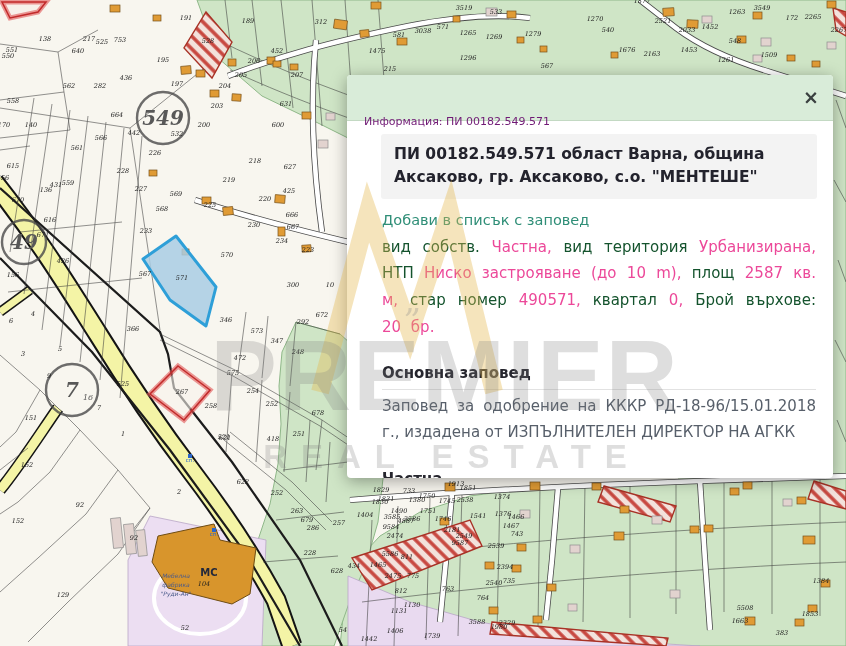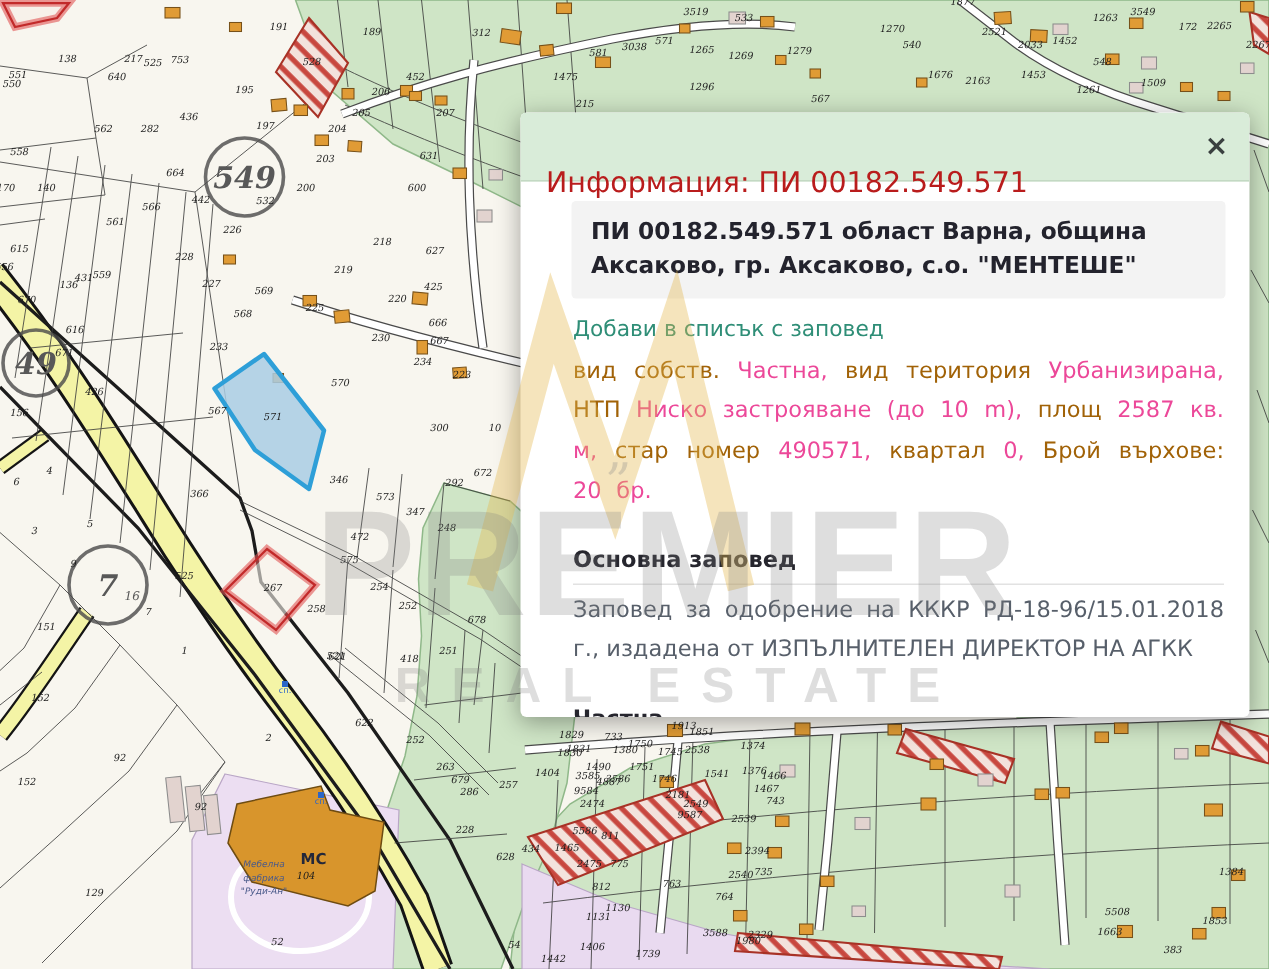--- a/index.html
+++ b/index.html
@@ -5,29 +5,29 @@
   html,body{margin:0;padding:0;background:#777;}
   #stage{position:relative;width:846px;height:646px;overflow:hidden;background:#f8f6ef;
          font-family:"DejaVu Sans","Liberation Sans",sans-serif;}
   #map-svg{position:absolute;left:0;top:0;z-index:1;}
   
   #popup{position:absolute;left:347px;top:75px;width:486px;height:403px;background:#fff;
          z-index:10;border-radius:4px;box-shadow:0 3px 16px rgba(0,0,0,.35);overflow:hidden;}
   #popup-header{background:#d9ecd9;height:46px;display:flex;align-items:center;
                 justify-content:space-between;padding:0 14px 0 17px;box-sizing:border-box;
                 border-bottom:1px solid #c3d9c3;}
-  #popup-header .ttl{font-size:19px;color:#b91c1c;margin-top:48px;}
+  #popup-header .ttl{font-size:11px;color:#701a75;margin-top:48px;}
   #popup-close{font-size:19px;font-weight:bold;color:#3a4040;cursor:pointer;line-height:1;}
   #popup-body{padding:13px 16px 0 34px;}
   #parcel-title{background:#f3f3f3;border-radius:3px;padding:9px 13px;font-size:15.5px;
                 font-weight:bold;color:#23232d;line-height:1.5;}
   #add-link{display:inline-block;margin:13px 0 2px 1px;font-size:14.5px;color:#2f8e77;
             text-decoration:none;cursor:pointer;}
   #details{font-size:15px;line-height:1.78;text-align:justify;word-spacing:5px;margin:4px 1px 10px 1px;}
-  .seg-label{color:#a16207;margin-top:28px;}
+  .seg-label{color:#14532d;margin-top:28px;}
   .seg-value{color:#ec4899;}
   .sec-head{font-size:15px;font-weight:bold;color:#26262e;margin:24px 1px 0 1px;
             padding-bottom:7px;border-bottom:1px solid #e2e2e2;}
   .sec-text{font-size:15px;color:#575f6a;line-height:1.72;text-align:justify;margin:4px 1px 10px 1px;}
   
   #watermark{position:absolute;left:0;top:0;z-index:20;pointer-events:none;}
 </style>
 </head>
 <body>
 

